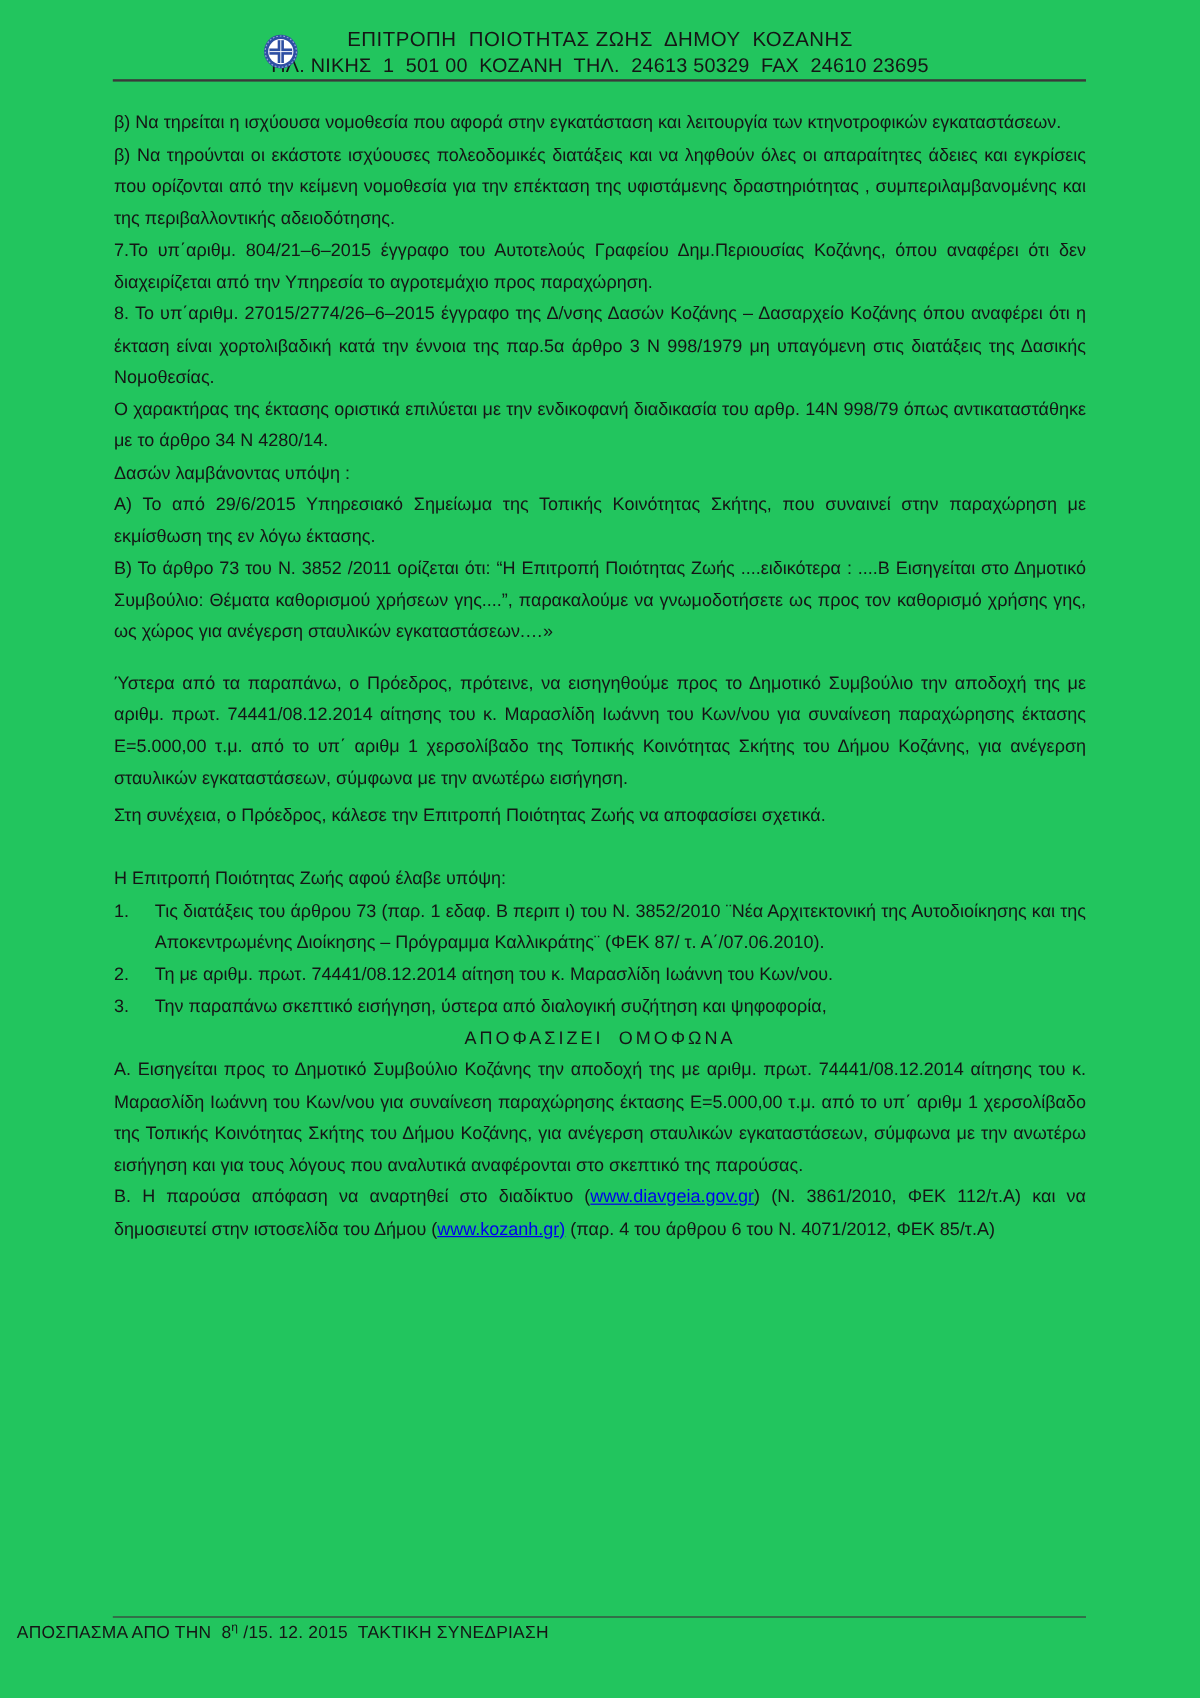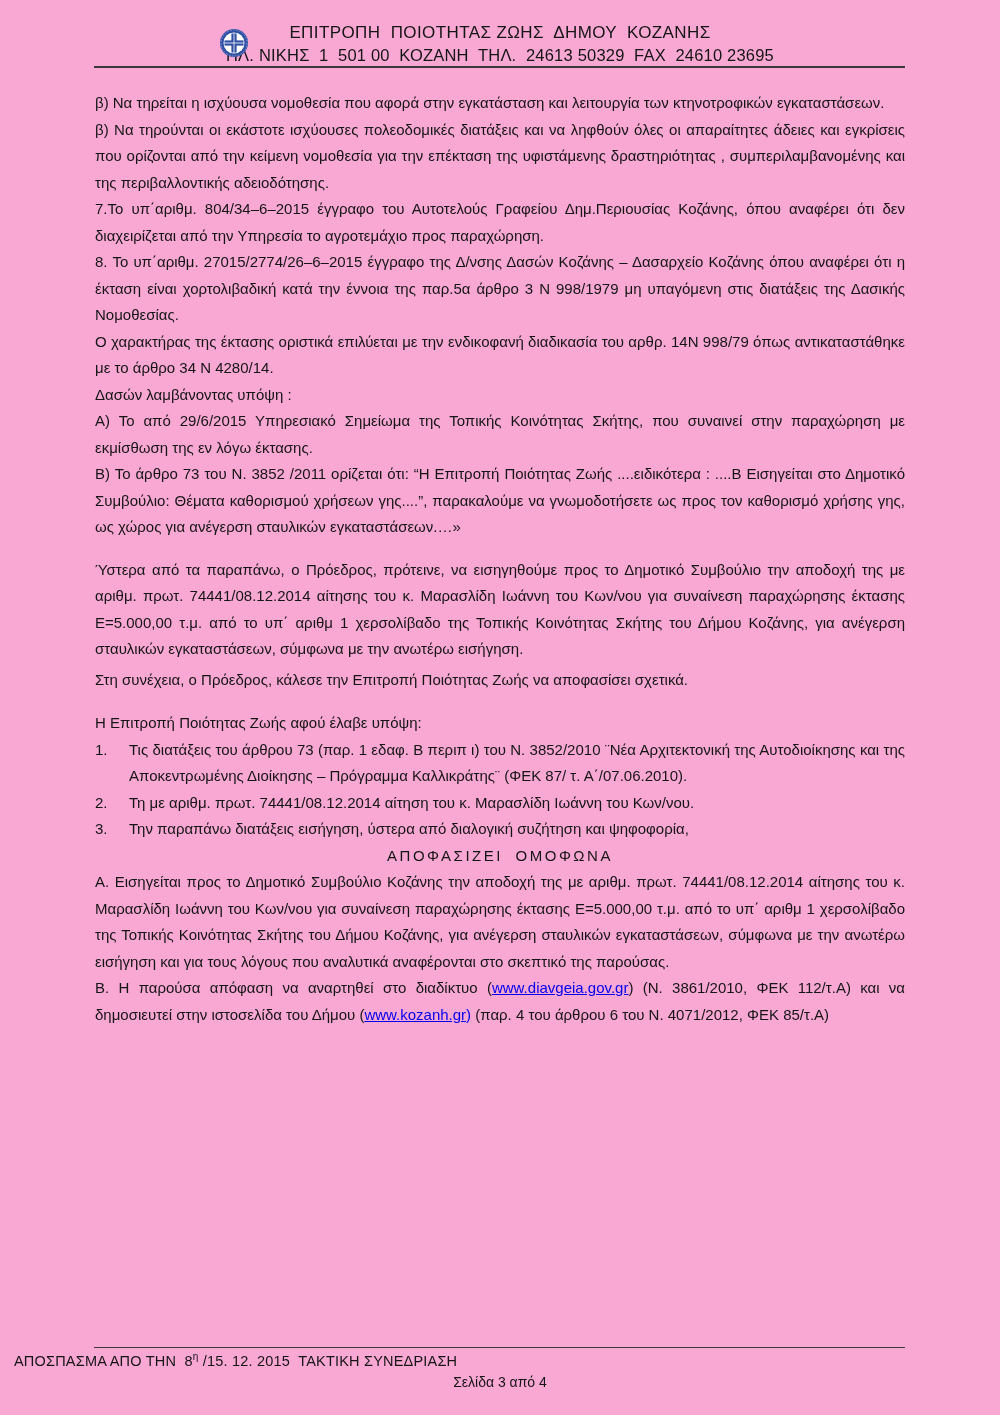--- a/index.html
+++ b/index.html
@@ -1,40 +1,40 @@
 <!DOCTYPE html>
 <html lang="el"><head>
 <meta charset="utf-8">
 <style>
   html,body { margin:0; padding:0; background:#e8e8e8; }
   .page {
     position:relative;
     width:1000px; height:1415px;
     margin:0 auto;
-    background:#f9a8d4;
+    background:#22c55e;
     font-family:"Liberation Sans", sans-serif;
     color:#151515;
     overflow:hidden;
   }
   
   .hdr { position:absolute; top:22px; left:0; width:100%; text-align:center; }
   .hdr-title { font-size:17px; letter-spacing:.4px; line-height:22px; white-space:pre; }
   .hdr-addr  { font-size:16.5px; letter-spacing:.2px; line-height:22px; white-space:pre; }
   .emblem { position:absolute; left:219px; top:6px; width:30px; height:30px; }
   .hdr-rule { position:absolute; top:66px; left:94px; width:811px; border-top:2px solid #3a3a3a; }
   
   .body {
     position:absolute; top:90px; left:95px; width:810px;
     font-size:15px; line-height:26.5px;
     text-align:justify;
   }
   .body p { margin:0; }
   p.gap16 { margin-top:16px; }
   p.gap14 { margin-top:4px; }
-  p.gap17 { margin-top:17px; }
+  p.gap17 { margin-top:27px; }
   .olist { margin:0; }
   .orow { display:flex; }
   .onum { width:34px; flex-shrink:0; }
   .otext { flex:1; text-align:justify; }
   .decision {
     margin-top:22px; margin-bottom:20px;
     text-align:center; letter-spacing:2.5px; word-spacing:6px;
   }
   .pB { margin-top:20px; }
   a.doclink { color:#0000ee; text-decoration:underline; cursor:pointer; }
@@ -63,21 +63,21 @@
       </svg>
     </span>
     <div class="hdr-title">ΕΠΙΤΡΟΠΗ  ΠΟΙΟΤΗΤΑΣ ΖΩΗΣ  ΔΗΜΟΥ  ΚΟΖΑΝΗΣ</div>
     <div class="hdr-addr">ΠΛ. ΝΙΚΗΣ  1  501 00  ΚΟΖΑΝΗ  ΤΗΛ.  24613 50329  FAX  24610 23695</div>
   </div>
   <div class="hdr-rule"></div>
 
   <div class="body">
     <p>β) Να τηρείται η ισχύουσα νομοθεσία που αφορά στην εγκατάσταση και λειτουργία των κτηνοτροφικών εγκαταστάσεων.</p>
     <p>β) Να τηρούνται οι εκάστοτε ισχύουσες πολεοδομικές διατάξεις και να ληφθούν όλες οι απαραίτητες άδειες και εγκρίσεις που ορίζονται από την κείμενη νομοθεσία για την επέκταση της υφιστάμενης δραστηριότητας , συμπεριλαμβανομένης και της περιβαλλοντικής αδειοδότησης.</p>
-    <p>7.Το υπ΄αριθμ. 804/34–6–2015 έγγραφο του Αυτοτελούς Γραφείου Δημ.Περιουσίας Κοζάνης, όπου αναφέρει ότι δεν διαχειρίζεται από την Υπηρεσία το αγροτεμάχιο προς παραχώρηση.</p>
+    <p>7.Το υπ΄αριθμ. 804/21–6–2015 έγγραφο του Αυτοτελούς Γραφείου Δημ.Περιουσίας Κοζάνης, όπου αναφέρει ότι δεν διαχειρίζεται από την Υπηρεσία το αγροτεμάχιο προς παραχώρηση.</p>
     <p>8. Το υπ΄αριθμ. 27015/2774/26–6–2015 έγγραφο της Δ/νσης Δασών Κοζάνης – Δασαρχείο Κοζάνης όπου αναφέρει ότι η έκταση είναι χορτολιβαδική κατά την έννοια της παρ.5α άρθρο 3 Ν 998/1979 μη υπαγόμενη στις διατάξεις της Δασικής Νομοθεσίας.</p>
     <p>Ο χαρακτήρας της έκτασης οριστικά επιλύεται με την ενδικοφανή διαδικασία του αρθρ. 14Ν 998/79 όπως αντικαταστάθηκε με το άρθρο 34 Ν 4280/14.</p>
     <p>Δασών λαμβάνοντας υπόψη :</p>
     <p>Α) Το από 29/6/2015 Υπηρεσιακό Σημείωμα της Τοπικής Κοινότητας Σκήτης, που συναινεί στην παραχώρηση με εκμίσθωση της εν λόγω έκτασης.</p>
     <p>Β) Το άρθρο 73 του Ν. 3852 /2011 ορίζεται ότι: “Η Επιτροπή Ποιότητας Ζωής ....ειδικότερα : ....Β Εισηγείται στο Δημοτικό Συμβούλιο: Θέματα καθορισμού χρήσεων γης....”, παρακαλούμε να γνωμοδοτήσετε ως προς τον καθορισμό χρήσης γης, ως χώρος για ανέγερση σταυλικών εγκαταστάσεων.…»</p>
 
     <p class="gap16">Ύστερα από τα παραπάνω, ο Πρόεδρος, πρότεινε, να εισηγηθούμε προς το Δημοτικό Συμβούλιο την αποδοχή της με αριθμ. πρωτ. 74441/08.12.2014 αίτησης του κ. Μαρασλίδη Ιωάννη του Κων/νου για συναίνεση παραχώρησης έκτασης Ε=5.000,00 τ.μ. από το υπ΄ αριθμ 1 χερσολίβαδο της Τοπικής Κοινότητας Σκήτης του Δήμου Κοζάνης, για ανέγερση σταυλικών εγκαταστάσεων, σύμφωνα με την ανωτέρω εισήγηση.</p>
 
     <p class="gap14">Στη συνέχεια, ο Πρόεδρος, κάλεσε την Επιτροπή Ποιότητας Ζωής να αποφασίσει σχετικά.</p>
 
@@ -87,28 +87,27 @@
       <div class="orow">
         <span class="onum">1.</span>
         <span class="otext">Τις διατάξεις του άρθρου 73 (παρ. 1 εδαφ. Β περιπ ι) του Ν. 3852/2010 ¨Νέα Αρχιτεκτονική της Αυτοδιοίκησης και της Αποκεντρωμένης Διοίκησης – Πρόγραμμα Καλλικράτης¨ (ΦΕΚ 87/ τ. Α΄/07.06.2010).</span>
       </div>
       <div class="orow">
         <span class="onum">2.</span>
         <span class="otext">Τη με αριθμ. πρωτ. 74441/08.12.2014 αίτηση του κ. Μαρασλίδη Ιωάννη του Κων/νου.</span>
       </div>
       <div class="orow">
         <span class="onum">3.</span>
-        <span class="otext">Την παραπάνω διατάξεις εισήγηση, ύστερα από διαλογική συζήτηση και ψηφοφορία,</span>
+        <span class="otext">Την παραπάνω σκεπτικό εισήγηση, ύστερα από διαλογική συζήτηση και ψηφοφορία,</span>
       </div>
     </div>
 
     <p class="decision">ΑΠΟΦΑΣΙΖΕΙ ΟΜΟΦΩΝΑ</p>
 
     <p>Α. Εισηγείται προς το Δημοτικό Συμβούλιο Κοζάνης την αποδοχή της με αριθμ. πρωτ. 74441/08.12.2014 αίτησης του κ. Μαρασλίδη Ιωάννη του Κων/νου για συναίνεση παραχώρησης έκτασης Ε=5.000,00 τ.μ. από το υπ΄ αριθμ 1 χερσολίβαδο της Τοπικής Κοινότητας Σκήτης του Δήμου Κοζάνης, για ανέγερση σταυλικών εγκαταστάσεων, σύμφωνα με την ανωτέρω εισήγηση και για τους λόγους που αναλυτικά αναφέρονται στο σκεπτικό της παρούσας.</p>
 
     <p class="pB"><span>Β. Η παρούσα απόφαση να αναρτηθεί στο διαδίκτυο (</span><a class="doclink">www.diavgeia.gov.gr</a><span>) (Ν. 3861/2010, ΦΕΚ 112/τ.Α) και να δημοσιευτεί στην ιστοσελίδα του Δήμου (</span><a class="doclink">www.kozanh.gr)</a><span> (παρ. 4 του άρθρου 6 του Ν. 4071/2012, ΦΕΚ 85/τ.Α)</span></p>
   </div>
 
   <div class="ftr-rule"></div>
   <div class="ftr-line1"><span>ΑΠΟΣΠΑΣΜΑ ΑΠΟ ΤΗΝ  8</span><sup>η</sup><span> /15. 12. 2015  ΤΑΚΤΙΚΗ ΣΥΝΕΔΡΙΑΣΗ</span></div>
-  <div class="ftr-line2">Σελίδα 3 από 4</div>
 
 </div>
 
 </body></html>

